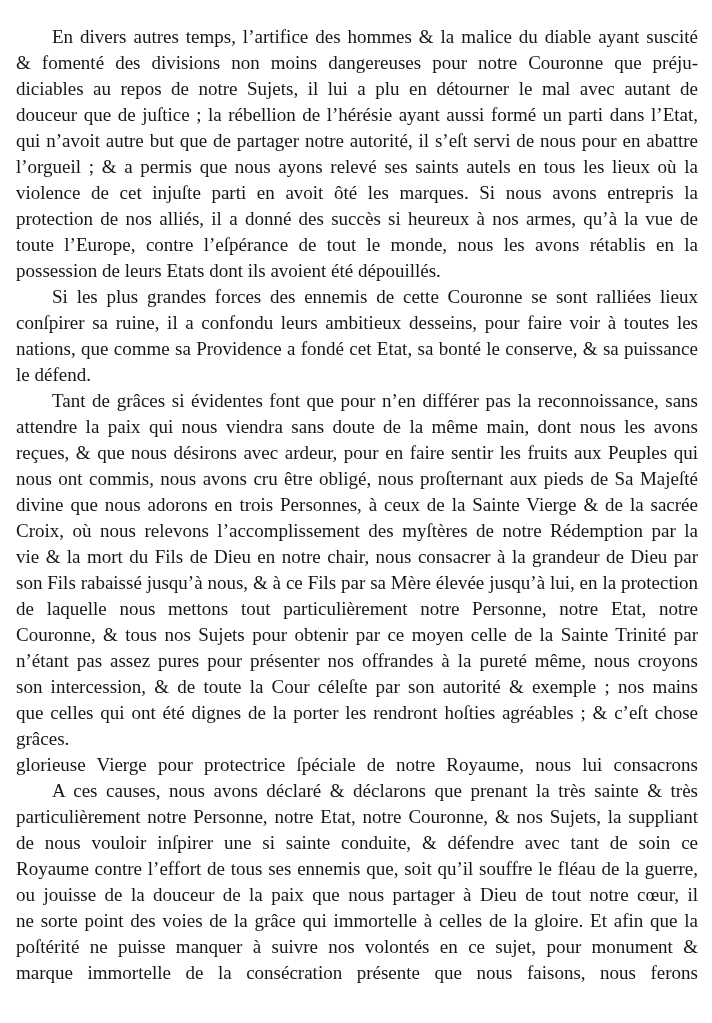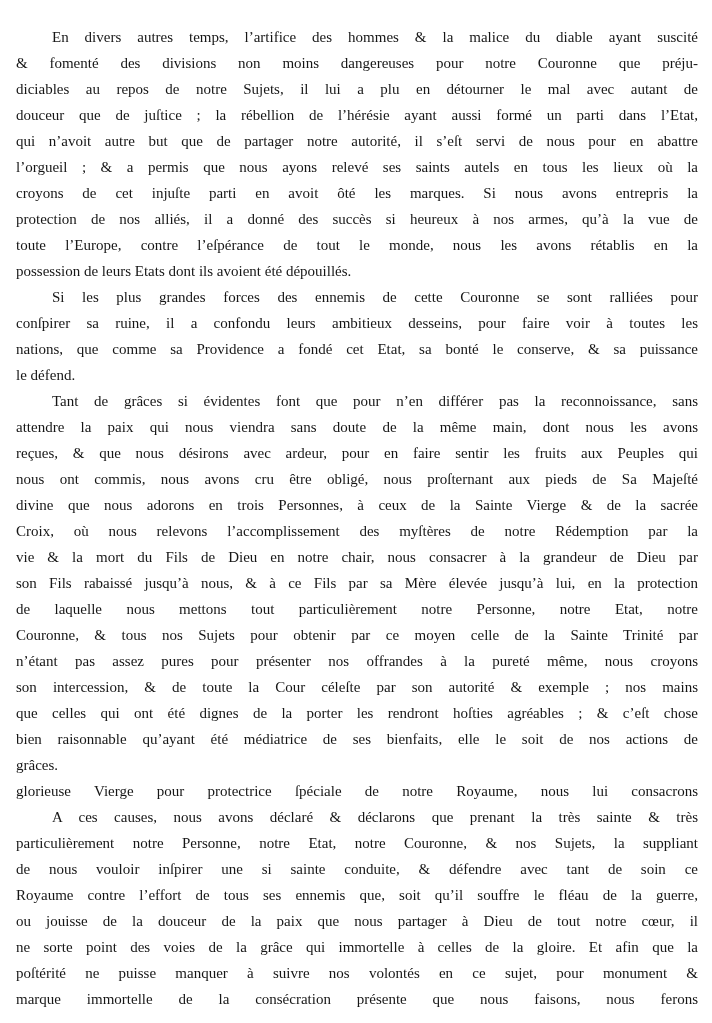--- a/index.html
+++ b/index.html
@@ -15,21 +15,21 @@
   .page {
     width: 712px;
     height: 1023px;
     background: #ffffff;
     box-sizing: border-box;
   }
   .text-block {
     box-sizing: border-box;
     padding: 24px 14px 0 16px;
     font-family: "Liberation Serif", "DejaVu Serif", serif;
-    font-size: 15px;
+    font-size: 19px;
     color: #161616;
     font-kerning: normal;
   }
   .paragraph {
     margin: 0;
     padding: 0;
   }
   .line {
     line-height: 26px;
     height: 26px;
@@ -57,46 +57,45 @@
 
 <div class="page">
   <div class="text-block" style="color: rgb(22, 22, 22);">
       <div class="paragraph">
         <div class="line indent">En divers autres temps, l’artifice des hommes &amp; la malice du diable ayant suscité</div>
         <div class="line">&amp; fomenté des divisions non moins dangereuses pour notre Couronne que préju-</div>
         <div class="line">diciables au repos de notre Sujets, il lui a plu en détourner le mal avec autant de</div>
         <div class="line">douceur que de juſtice ; la rébellion de l’hérésie ayant aussi formé un parti dans l’Etat,</div>
         <div class="line">qui n’avoit autre but que de partager notre autorité, il s’eſt servi de nous pour en abattre</div>
         <div class="line">l’orgueil ; &amp; a permis que nous ayons relevé ses saints autels en tous les lieux où la</div>
-        <div class="line">croyons de cet injuſte parti en avoit ôté les marques. Si nous avons entrepris la</div>
+        <div class="line">violence de cet injuſte parti en avoit ôté les marques. Si nous avons entrepris la</div>
         <div class="line">protection de nos alliés, il a donné des succès si heureux à nos armes, qu’à la vue de</div>
         <div class="line">toute l’Europe, contre l’eſpérance de tout le monde, nous les avons rétablis en la</div>
         <div class="line end">possession de leurs Etats dont ils avoient été dépouillés.</div>
       </div>
       <div class="paragraph">
-        <div class="line indent">Si les plus grandes forces des ennemis de cette Couronne se sont ralliées pour</div>
+        <div class="line indent">Si les plus grandes forces des ennemis de cette Couronne se sont ralliées lieux</div>
         <div class="line">conſpirer sa ruine, il a confondu leurs ambitieux desseins, pour faire voir à toutes les</div>
         <div class="line">nations, que comme sa Providence a fondé cet Etat, sa bonté le conserve, &amp; sa puissance</div>
         <div class="line end">le défend.</div>
       </div>
       <div class="paragraph">
         <div class="line indent">Tant de grâces si évidentes font que pour n’en différer pas la reconnoissance, sans</div>
         <div class="line">attendre la paix qui nous viendra sans doute de la même main, dont nous les avons</div>
         <div class="line">reçues, &amp; que nous désirons avec ardeur, pour en faire sentir les fruits aux Peuples qui</div>
         <div class="line">nous ont commis, nous avons cru être obligé, nous proſternant aux pieds de Sa Majeſté</div>
         <div class="line">divine que nous adorons en trois Personnes, à ceux de la Sainte Vierge &amp; de la sacrée</div>
         <div class="line">Croix, où nous relevons l’accomplissement des myſtères de notre Rédemption par la</div>
         <div class="line">vie &amp; la mort du Fils de Dieu en notre chair, nous consacrer à la grandeur de Dieu par</div>
         <div class="line">son Fils rabaissé jusqu’à nous, &amp; à ce Fils par sa Mère élevée jusqu’à lui, en la protection</div>
         <div class="line">de laquelle nous mettons tout particulièrement notre Personne, notre Etat, notre</div>
         <div class="line">Couronne, &amp; tous nos Sujets pour obtenir par ce moyen celle de la Sainte Trinité par</div>
         <div class="line">n’étant pas assez pures pour présenter nos offrandes à la pureté même, nous croyons</div>
         <div class="line">son intercession, &amp; de toute la Cour céleſte par son autorité &amp; exemple ; nos mains</div>
         <div class="line">que celles qui ont été dignes de la porter les rendront hoſties agréables ; &amp; c’eſt chose</div>
-        <div class="line">bien raisonnable qu’ayant été médiatrice de ses bienfaits, elle le soit de nos actions de</div>
         <div class="line end">grâces.</div>
       </div>
       <div class="paragraph">
         <div class="line">glorieuse Vierge pour protectrice ſpéciale de notre Royaume, nous lui consacrons</div>
         <div class="line indent">A ces causes, nous avons déclaré &amp; déclarons que prenant la très sainte &amp; très</div>
         <div class="line">particulièrement notre Personne, notre Etat, notre Couronne, &amp; nos Sujets, la suppliant</div>
         <div class="line">de nous vouloir inſpirer une si sainte conduite, &amp; défendre avec tant de soin ce</div>
         <div class="line">Royaume contre l’effort de tous ses ennemis que, soit qu’il souffre le fléau de la guerre,</div>
         <div class="line">ou jouisse de la douceur de la paix que nous partager à Dieu de tout notre cœur, il</div>
         <div class="line">ne sorte point des voies de la grâce qui immortelle à celles de la gloire. Et afin que la</div>

